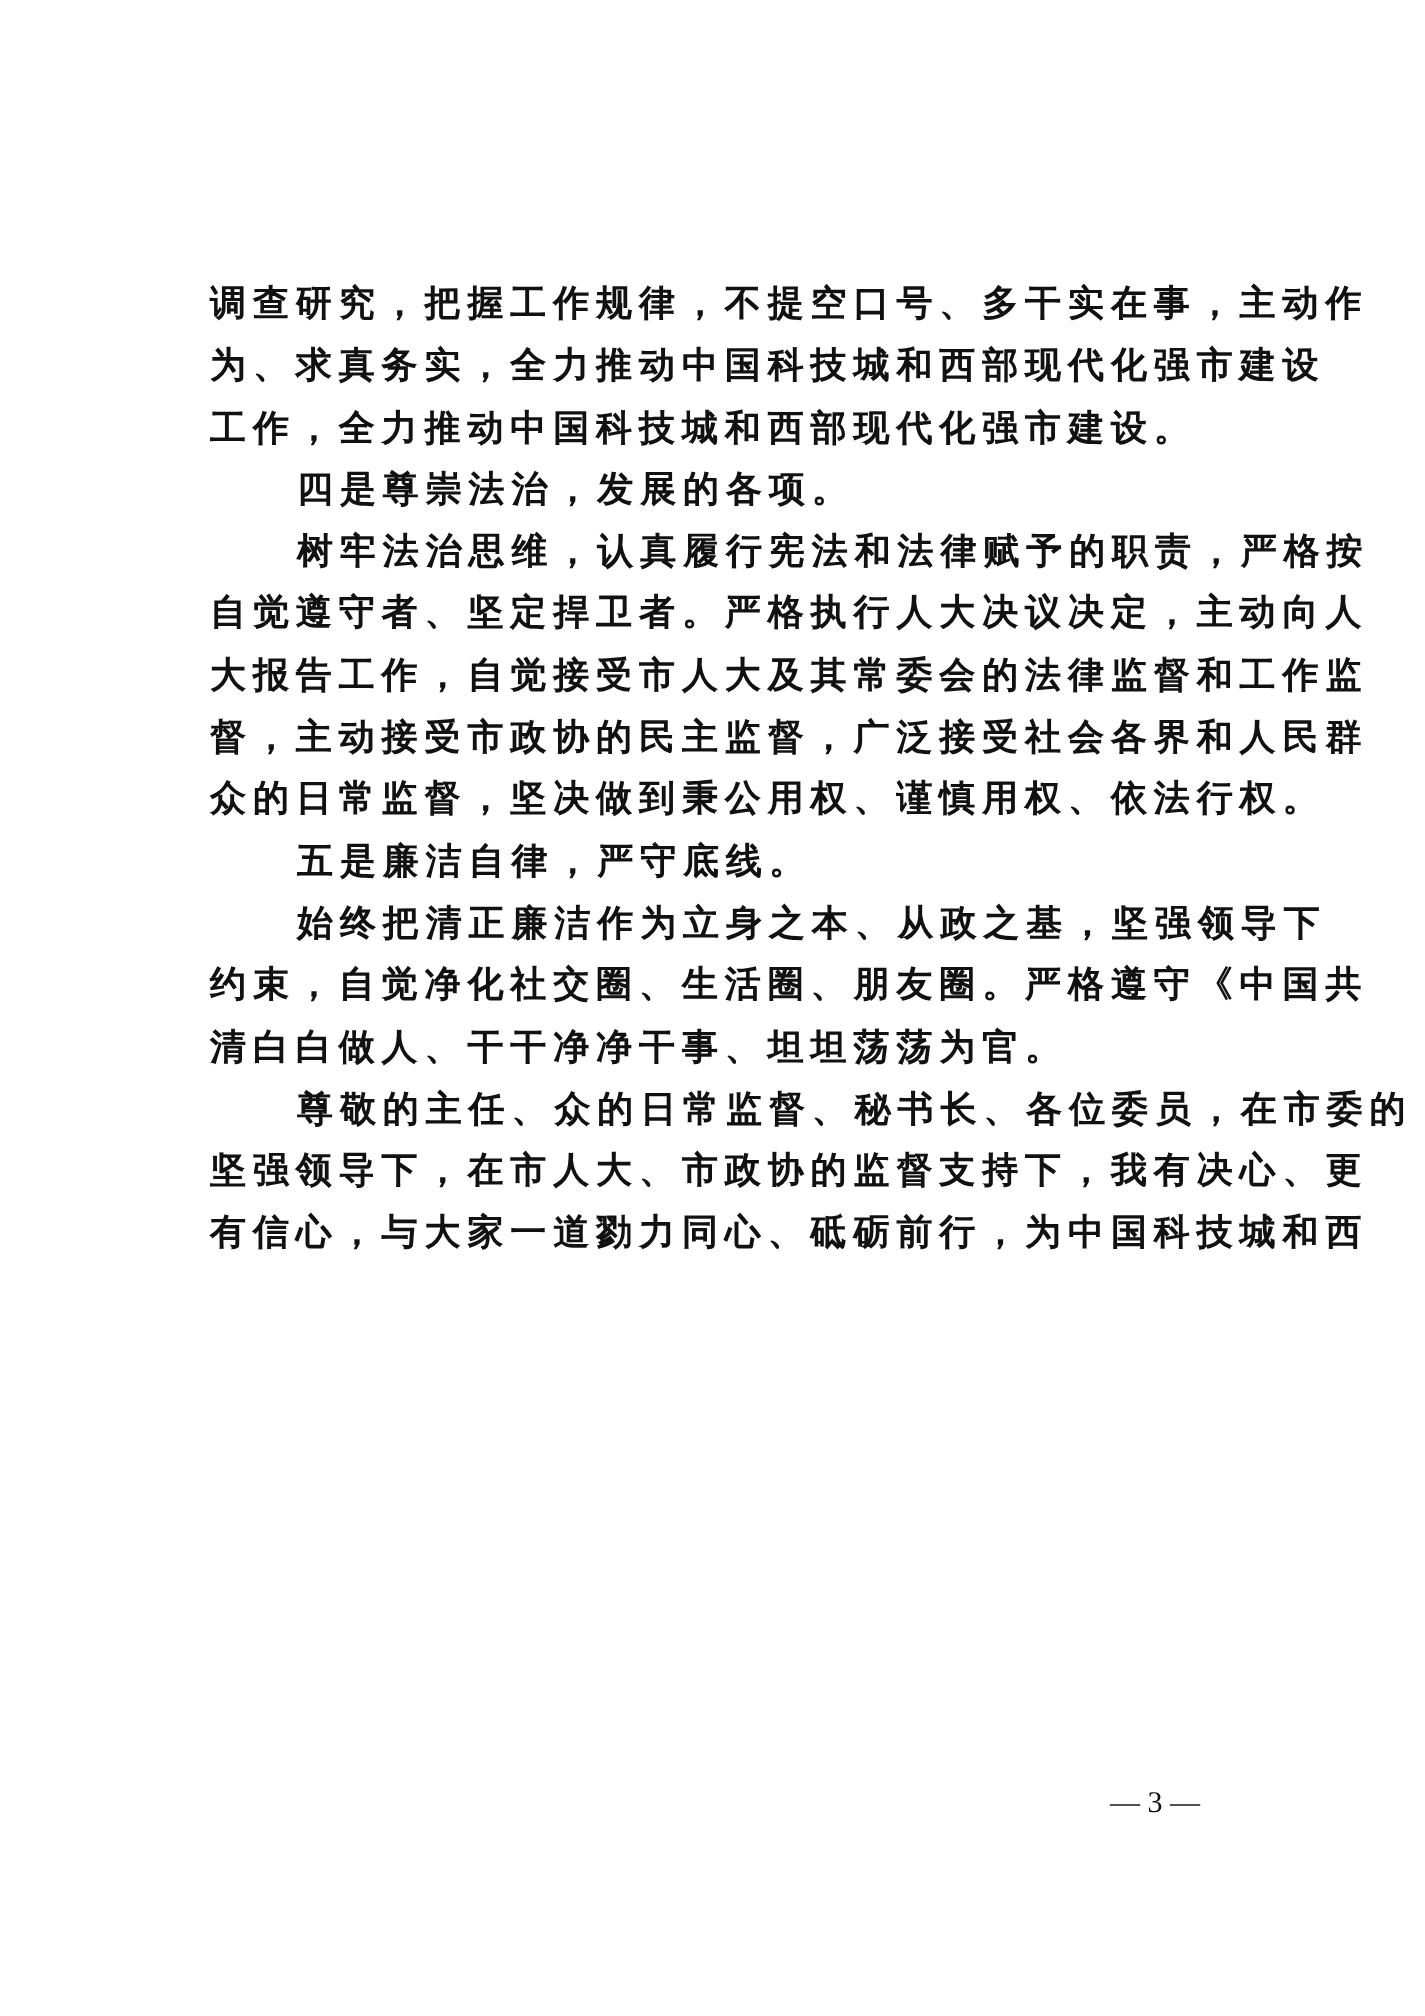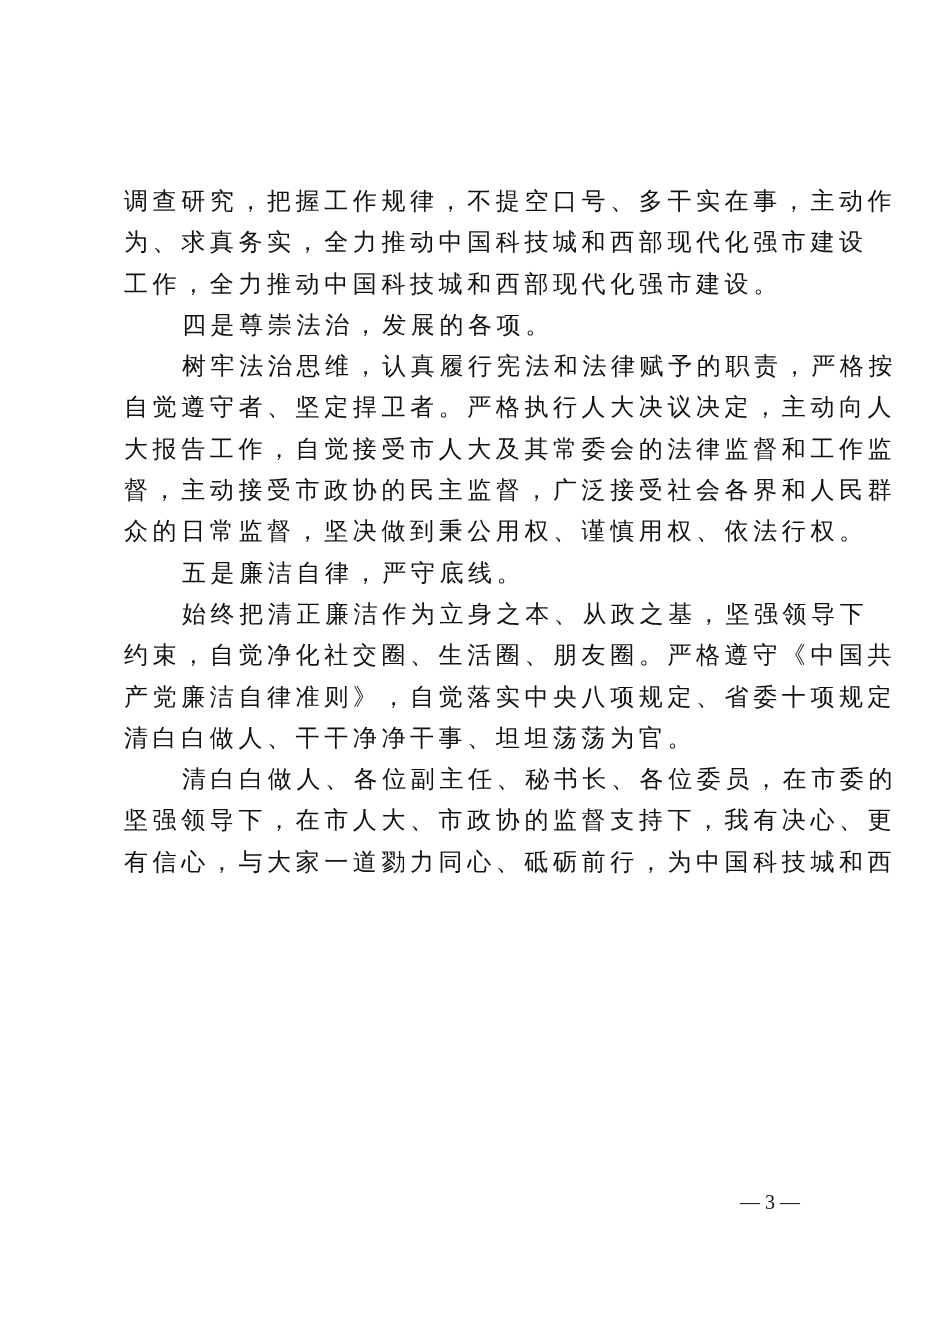--- a/index.html
+++ b/index.html
@@ -10,23 +10,24 @@
     body {
       width: 950px;
       height: 1344px;
       position: relative;
       overflow: hidden;
       font-family: "DejaVu Serif", "Liberation Serif", serif;
       color: #111111;
     }
     .page {
       position: absolute;
-      left: 124px;
+      left: 140px;
       top: 181px;
       width: 700px;
+      font-weight: bold;
     }
     .line {
       height: 41.3px;
       line-height: 41.3px;
       font-size: 24px;
       white-space: nowrap;
       letter-spacing: 4.6px;
       overflow: visible;
     }
     .indent {
@@ -51,20 +52,19 @@
   <div class="line">工作，全力推动中国科技城和西部现代化强市建设。</div>
   <div class="line indent">四是尊崇法治，发展的各项。</div>
   <div class="line indent">树牢法治思维，认真履行宪法和法律赋予的职责，严格按</div>
   <div class="line">自觉遵守者、坚定捍卫者。严格执行人大决议决定，主动向人</div>
   <div class="line">大报告工作，自觉接受市人大及其常委会的法律监督和工作监</div>
   <div class="line">督，主动接受市政协的民主监督，广泛接受社会各界和人民群</div>
   <div class="line">众的日常监督，坚决做到秉公用权、谨慎用权、依法行权。</div>
   <div class="line indent">五是廉洁自律，严守底线。</div>
   <div class="line indent">始终把清正廉洁作为立身之本、从政之基，坚强领导下</div>
   <div class="line">约束，自觉净化社交圈、生活圈、朋友圈。严格遵守《中国共</div>
-  <div class="line">产党廉洁自律准则》，自觉落实中央八项规定、省委十项规定</div>
   <div class="line">清白白做人、干干净净干事、坦坦荡荡为官。</div>
-  <div class="line indent">清白白做人、各位副主任、秘书长、各位委员，在市委的</div>
+  <div class="line indent">尊敬的主任、众的日常监督、秘书长、各位委员，在市委的</div>
   <div class="line">坚强领导下，在市人大、市政协的监督支持下，我有决心、更</div>
   <div class="line">有信心，与大家一道勠力同心、砥砺前行，为中国科技城和西</div>
 </div>
 
 <div class="page-number">— 3 —</div>
 
 </body></html>

